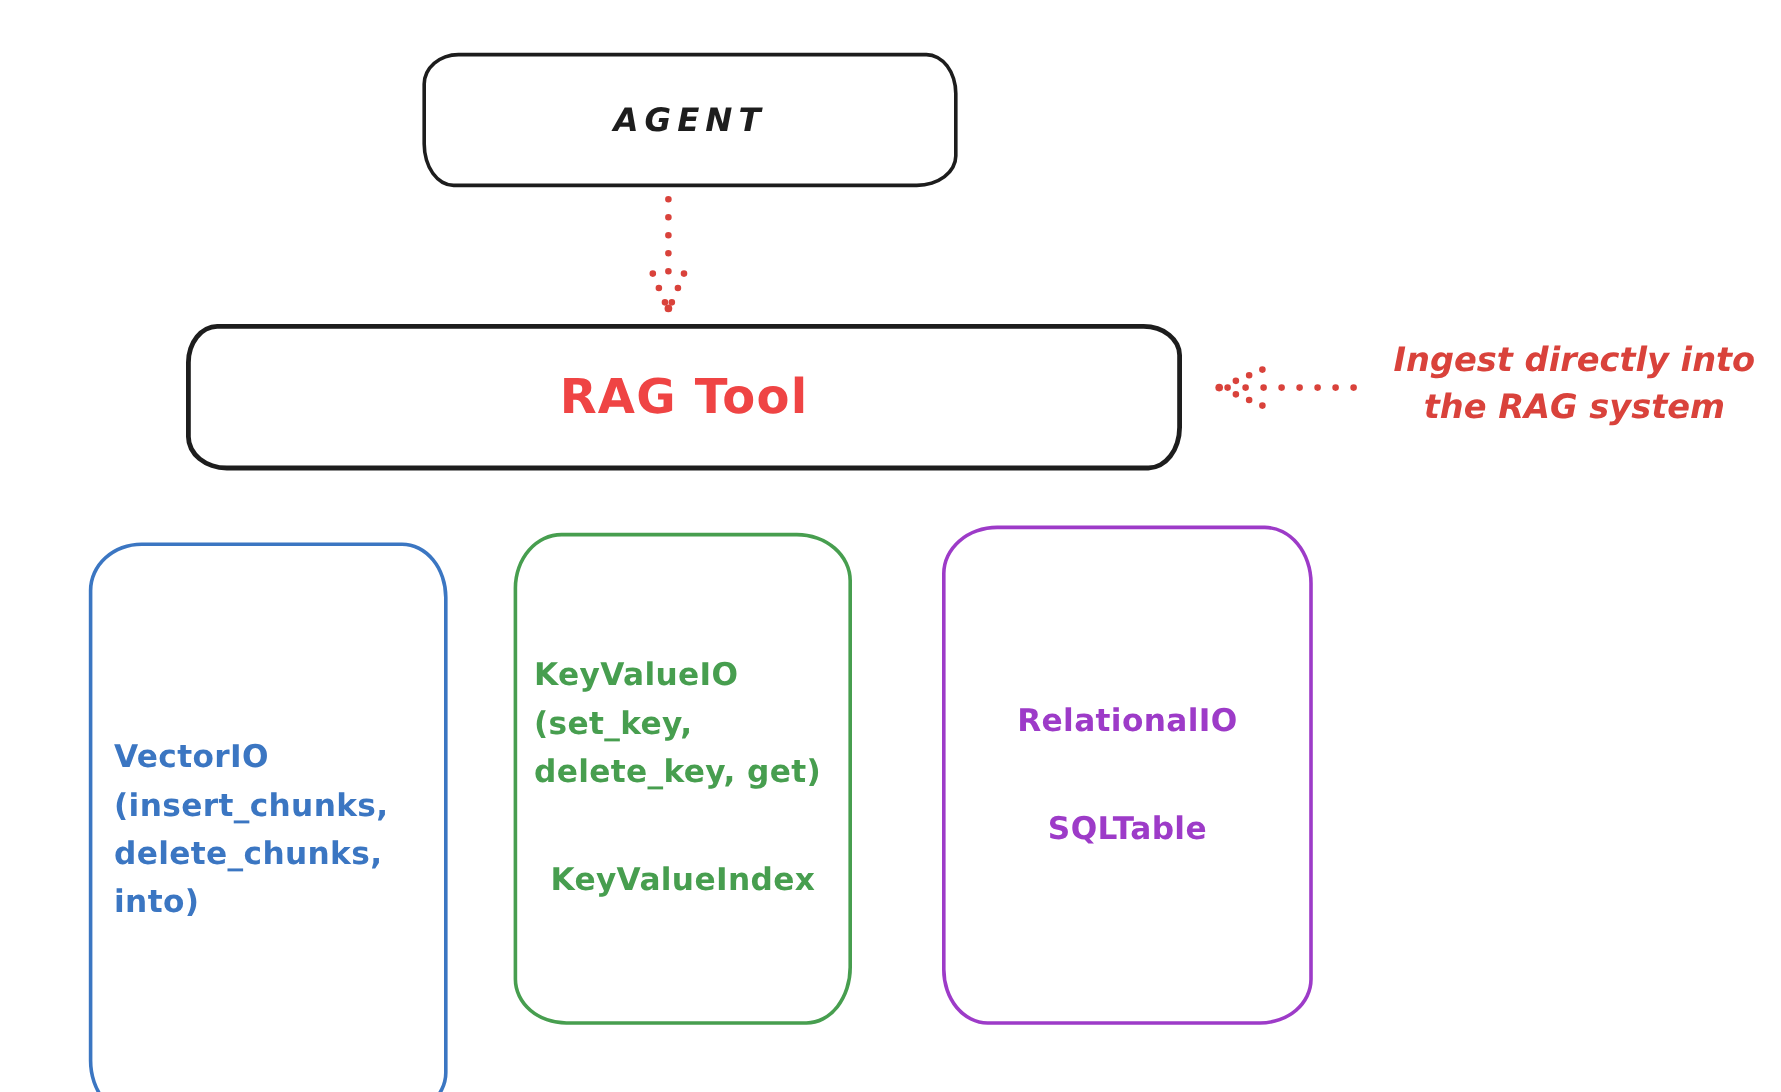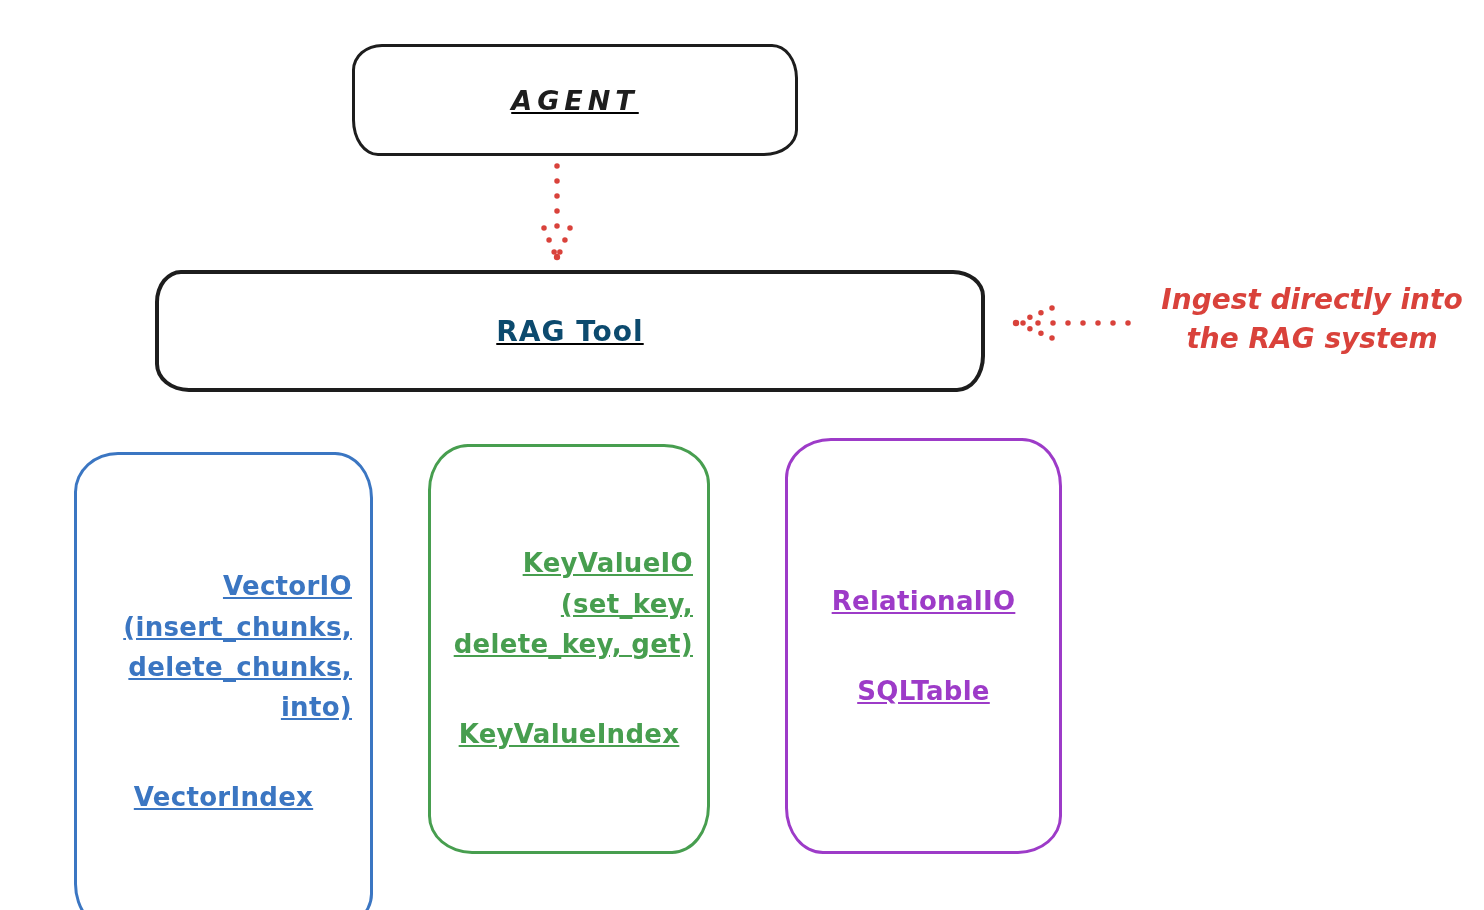--- a/index.html
+++ b/index.html
@@ -13,42 +13,41 @@
     overflow: hidden;
   }
 
   
   .sketch-box {
     position: absolute;
     background: #ffffff;
     display: flex;
     align-items: center;
     justify-content: center;
-    text-align: right;
-    text-decoration: underline;
+    text-align: left;
   }
 
   .box-agent {
     left: 352px; top: 44px; width: 446px; height: 112px;
     border: 3.5px solid #1d1d1d;
     border-radius: 30px 26px 34px 26px / 26px 34px 26px 36px;
   }
   .agent-label {
     font-size: 27px; font-weight: bold; letter-spacing: 5px;
     color: #1d1d1d; font-style: italic;
   }
 
   .box-rag {
     left: 155px; top: 270px; width: 830px; height: 122px;
     border: 4px solid #1d1d1d;
     border-radius: 26px 32px 28px 34px / 32px 26px 36px 28px;
   }
   .rag-label {
-    font-size: 28px; font-weight: bold; letter-spacing: 1px;
-    color: #0c4a6e;
+    font-size: 40px; font-weight: bold; letter-spacing: 1px;
+    color: #ef4444;
   }
 
   .backend {
     flex-direction: column;
     border-width: 3.5px;
     border-style: solid;
   }
   .backend .backend-text {
     font-size: 26px; font-weight: bold; line-height: 1.55;
     letter-spacing: 0.3px;
@@ -65,21 +64,21 @@
     border-radius: 44px 38px 46px 40px / 40px 46px 38px 48px;
     padding: 0 18px;
   }
   .box-keyvalue {
     left: 428px; top: 444px; width: 282px; height: 410px;
     border-color: #479e4f; color: #479e4f;
     border-radius: 40px 46px 38px 44px / 46px 40px 48px 38px;
     padding: 0 14px;
   }
   .box-relational {
-    left: 785px; top: 438px; width: 277px; height: 416px;
+    left: 785px; top: 438px; width: 309px; height: 416px;
     border-color: #9d3bc8; color: #9d3bc8;
     border-radius: 46px 40px 44px 38px / 40px 48px 38px 46px;
     padding: 0 16px;
   }
 
   
   .annotation {
     position: absolute;
     left: 1136px; top: 281px; width: 352px;
     text-align: center;
@@ -122,21 +121,20 @@
   <div class="annotation">
     <div>Ingest directly into</div>
     <div>the RAG system</div>
   </div>
 
   <div class="sketch-box backend box-vector">
     <div class="backend-text">
       <div>VectorIO</div>
       <div>(insert_chunks, delete_chunks, into)</div>
     </div>
-    <div class="index-label">VectorIndex</div>
   </div>
 
   <div class="sketch-box backend box-keyvalue">
     <div class="backend-text">
       <div>KeyValueIO</div>
       <div>(set_key, delete_key, get)</div>
     </div>
     <div class="index-label">KeyValueIndex</div>
   </div>
 

